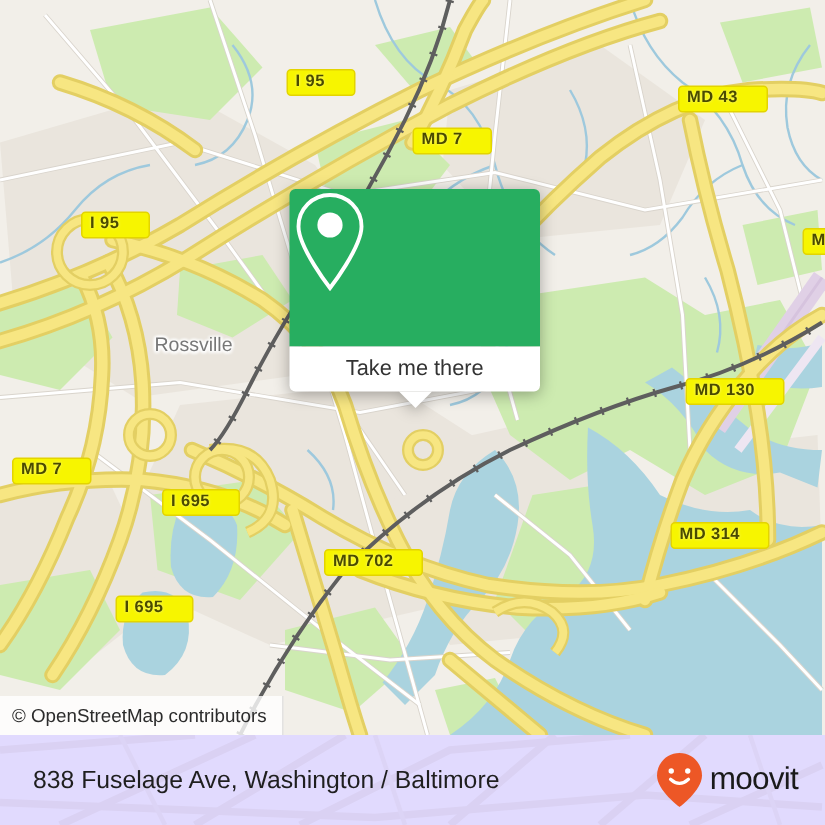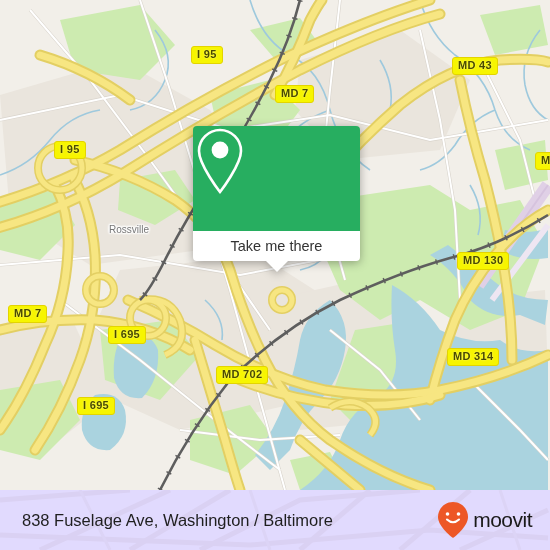--- a/index.html
+++ b/index.html
@@ -17,30 +17,30 @@
   
   .shield{
     position:absolute;
     background:#f7f500;
     border:1.5px solid #e3d400;
     border-radius:3px;
     color:#4a4a00;
     font-size:11px;
     font-weight:bold;
     letter-spacing:.3px;
-    padding:1px 5px 2px 5px;
+    padding:1px 19px 2px 5px;
     line-height:13px;
     white-space:nowrap;
     box-sizing:border-box;
     text-shadow:0 0 2px rgba(255,255,255,.5);
   }
   .place{
     position:absolute;
     color:#777777;
-    font-size:10px;
+    font-size:13px;
     line-height:15px;
     white-space:nowrap;
     text-align:center;
     text-shadow:
        1px 0 2px #fff,-1px 0 2px #fff,0 1px 2px #fff,0 -1px 2px #fff,
        1px 1px 2px #fff,-1px -1px 2px #fff,1px -1px 2px #fff,-1px 1px 2px #fff;
   }
 
   
   .osm-attrib{
@@ -287,20 +287,23 @@
           <path d="M27,4 C15.4,4 6,13.4 6,25 C6,39 27,66 27,66 C27,66 48,39 48,25 C48,13.4 38.6,4 27,4 Z" fill="none" stroke="#ffffff" stroke-width="2.6"></path>
           <circle cx="27" cy="24" r="8.4" fill="#ffffff"></circle>
         </svg>
       </div>
       <div class="popup-foot">
         <span>Take me there</span>
         <span class="popup-tail"></span>
       </div>
     </div>
 
+    <div class="osm-attrib">
+      <span>© OpenStreetMap contributors</span>
+    </div>
 
   </div>
 
   <div class="bottombar">
     <svg class="bgmap" width="550" height="60" viewBox="0 0 550 60">
       <rect x="0" y="0" width="550" height="60" fill="#ffffff"></rect>
       <g stroke="#f0eeeb" fill="none" stroke-width="5">
         <path d="M0,10 L130,0"></path>
         <path d="M40,60 L170,0"></path>
         <path d="M130,60 L230,0"></path>

